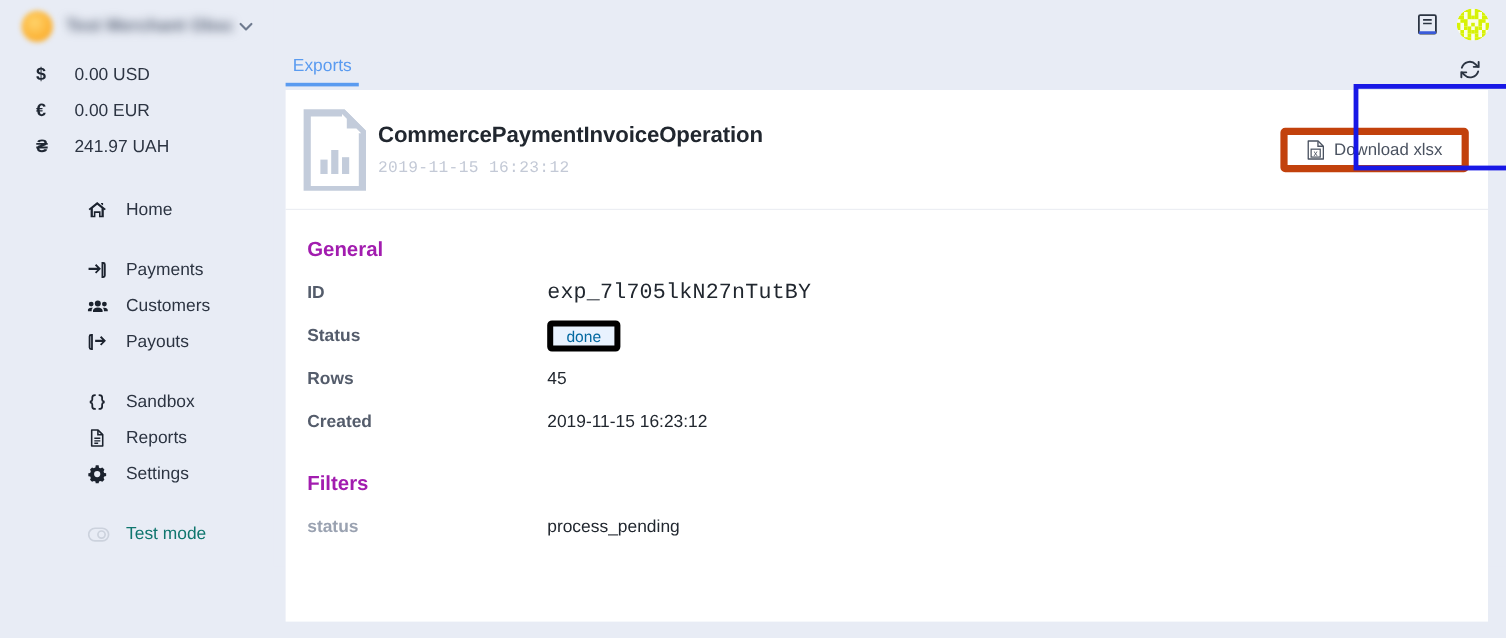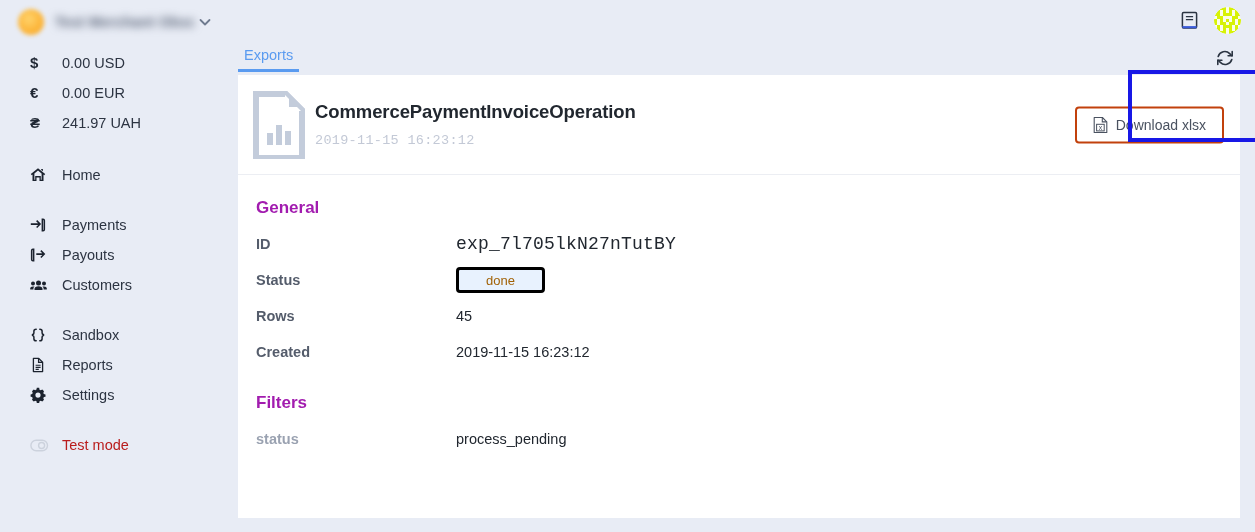--- a/index.html
+++ b/index.html
@@ -51,38 +51,38 @@
     color: #2c3442;
     font-size: 14.5px;
   }
   .balance-sym {
     width: 32px; flex: 0 0 32px;
     font-weight: 700; font-size: 15px;
     color: #1f2733;
   }
   .balance-amt { color: #2c3442; }
 
-  .nav { margin-top: 16px; }
+  .nav { margin-top: 16px; margin-left: 43px; }
   .nav-item {
     display: flex; align-items: center;
     height: 30px;
     padding-left: 30px;
     color: #2c3442;
     font-size: 14.5px;
     cursor: pointer;
   }
   .nav-item .ic {
     width: 32px; flex: 0 0 32px;
     display: flex; align-items: center;
     color: #1b222e;
   }
   .nav-item svg { display: block; }
   .nav-gap-lg { height: 20px; }
   .nav-gap-sm { height: 20px; }
-  .nav-item.disabled { color: #b91c1c; cursor: default; text-align: right; }
+  .nav-item.disabled { color: #0f766e; cursor: default; text-align: right; }
   .nav-item.disabled .ic { color: #ccd2dd; }
 
   
   .main {
     flex: 1; height: 472px;
     position: relative;
     background: #e8ecf5;
   }
   .topicons {
     position: absolute; top: 0; right: 14px;
@@ -144,21 +144,21 @@
   }
   .header-actions {
     position: absolute; right: 16px; top: 50%;
     transform: translateY(-50%);
     display: flex; gap: 9px;
   }
   .dl-btn {
     height: 37px;
     padding: 0 16px;
     background: #fff;
-    border: 2px solid #c2410c;
+    border: 6px solid #c2410c;
     border-radius: 4px;
     display: flex; align-items: center; gap: 8px;
     font-size: 14px;
     color: #4a5260;
     cursor: pointer;
     white-space: nowrap;
   }
   .dl-btn svg { display: block; flex: 0 0 auto; }
 
   .section { padding: 0 0 0 18px; }
@@ -173,25 +173,25 @@
   }
   .kv-key { width: 200px; flex: 0 0 200px; color: #545c6b; font-weight: bold; }
   .kv-val { color: #21272f; }
   .kv-val.mono {
     font-family: "Liberation Mono", monospace;
     font-size: 18px;
     letter-spacing: .2px;
   }
   .badge {
     display: inline-flex; align-items: center; justify-content: center;
-    height: 26px; padding: 0 27px;
+    height: 26px; padding: 0 11px;
     background: #e8f2fe;
-    border: 3px solid #000000;
+    border: 5px solid #000000;
     border-radius: 4px;
-    color: #a16207;
+    color: #0369a1;
     font-size: 13px;
   }
   .filters-key { color: #9aa2b1; }
 
   .highlight-box {
     position: absolute;
     left: 900px; top: 70px;
     width: 342px; height: 72px;
     border: 4px solid #1818e6;
     pointer-events: none;
@@ -249,40 +249,40 @@
           <svg width="16" height="16" viewBox="0 0 16 16" fill="currentColor">
               <path d="M7.2 3.1 6.1 4.2 8.1 6.2H0.8v1.7h7.3L6.1 9.9l1.1 1.1 3.9-3.95L7.2 3.1z"></path>
               <path d="M11.6 1.4v13.2h1.5a2 2 0 0 0 2-2V3.4a2 2 0 0 0-2-2h-1.5zm1.5 1.5a.5.5 0 0 1 .5.5v9.2a.5.5 0 0 1-.5.5V2.9z"></path>
             </svg>
         </span>
         <span>Payments</span>
       </div>
 
       <div class="nav-item">
         <span class="ic">
-          <svg width="16" height="16" viewBox="0 0 16 16" fill="currentColor">
-              <path d="M4.4 1.4v13.2H2.9a2 2 0 0 1-2-2V3.4a2 2 0 0 1 2-2h1.5zM2.9 2.9a.5.5 0 0 0-.5.5v9.2a.5.5 0 0 0 .5.5V2.9z"></path>
-              <path d="M11.4 3.1 10.3 4.2l2 2H6.3v1.7h6l-2 2 1.1 1.1 3.9-3.95L11.4 3.1z"></path>
-            </svg>
-        </span>
-        <span>Payouts</span>
-      </div>
-
-      <div class="nav-item">
-        <span class="ic">
           <svg width="17" height="16" viewBox="0 0 17 16" fill="currentColor">
               <circle cx="8.5" cy="6" r="2.5"></circle>
               <circle cx="3" cy="6.4" r="2"></circle>
               <circle cx="14" cy="6.4" r="2"></circle>
               <path d="M8.5 9.2c-2.4 0-4 1.2-4 2.6V13h8v-1.2c0-1.4-1.6-2.6-4-2.6z"></path>
               <path d="M3 9.4c-1.7 0-2.8.9-2.8 1.9V12.4h3.2v-.9c0-.8.4-1.5 1.1-2-.4-.1-.9-.1-1.5-.1z"></path>
               <path d="M14 9.4c1.7 0 2.8.9 2.8 1.9V12.4h-3.2v-.9c0-.8-.4-1.5-1.1-2 .4-.1.9-.1 1.5-.1z"></path>
             </svg>
         </span>
         <span>Customers</span>
+      </div>
+
+      <div class="nav-item">
+        <span class="ic">
+          <svg width="16" height="16" viewBox="0 0 16 16" fill="currentColor">
+              <path d="M4.4 1.4v13.2H2.9a2 2 0 0 1-2-2V3.4a2 2 0 0 1 2-2h1.5zM2.9 2.9a.5.5 0 0 0-.5.5v9.2a.5.5 0 0 0 .5.5V2.9z"></path>
+              <path d="M11.4 3.1 10.3 4.2l2 2H6.3v1.7h6l-2 2 1.1 1.1 3.9-3.95L11.4 3.1z"></path>
+            </svg>
+        </span>
+        <span>Payouts</span>
       </div>
 
       <div class="nav-gap-sm"></div>
 
       <div class="nav-item">
         <span class="ic">
           <svg width="16" height="16" viewBox="0 0 16 16" fill="none" stroke="currentColor" stroke-width="1.5" stroke-linecap="round" stroke-linejoin="round">
               <path d="M6.2 2.2c-1.8 0-2.3.8-2.3 2.1v1.6c0 1-.5 1.5-1.4 1.6v1c.9.1 1.4.6 1.4 1.6v1.6c0 1.3.5 2.1 2.3 2.1"></path>
               <path d="M9.8 2.2c1.8 0 2.3.8 2.3 2.1v1.6c0 1 .5 1.5 1.4 1.6v1c-.9.1-1.4.6-1.4 1.6v1.6c0 1.3-.5 2.1-2.3 2.1"></path>
             </svg>

